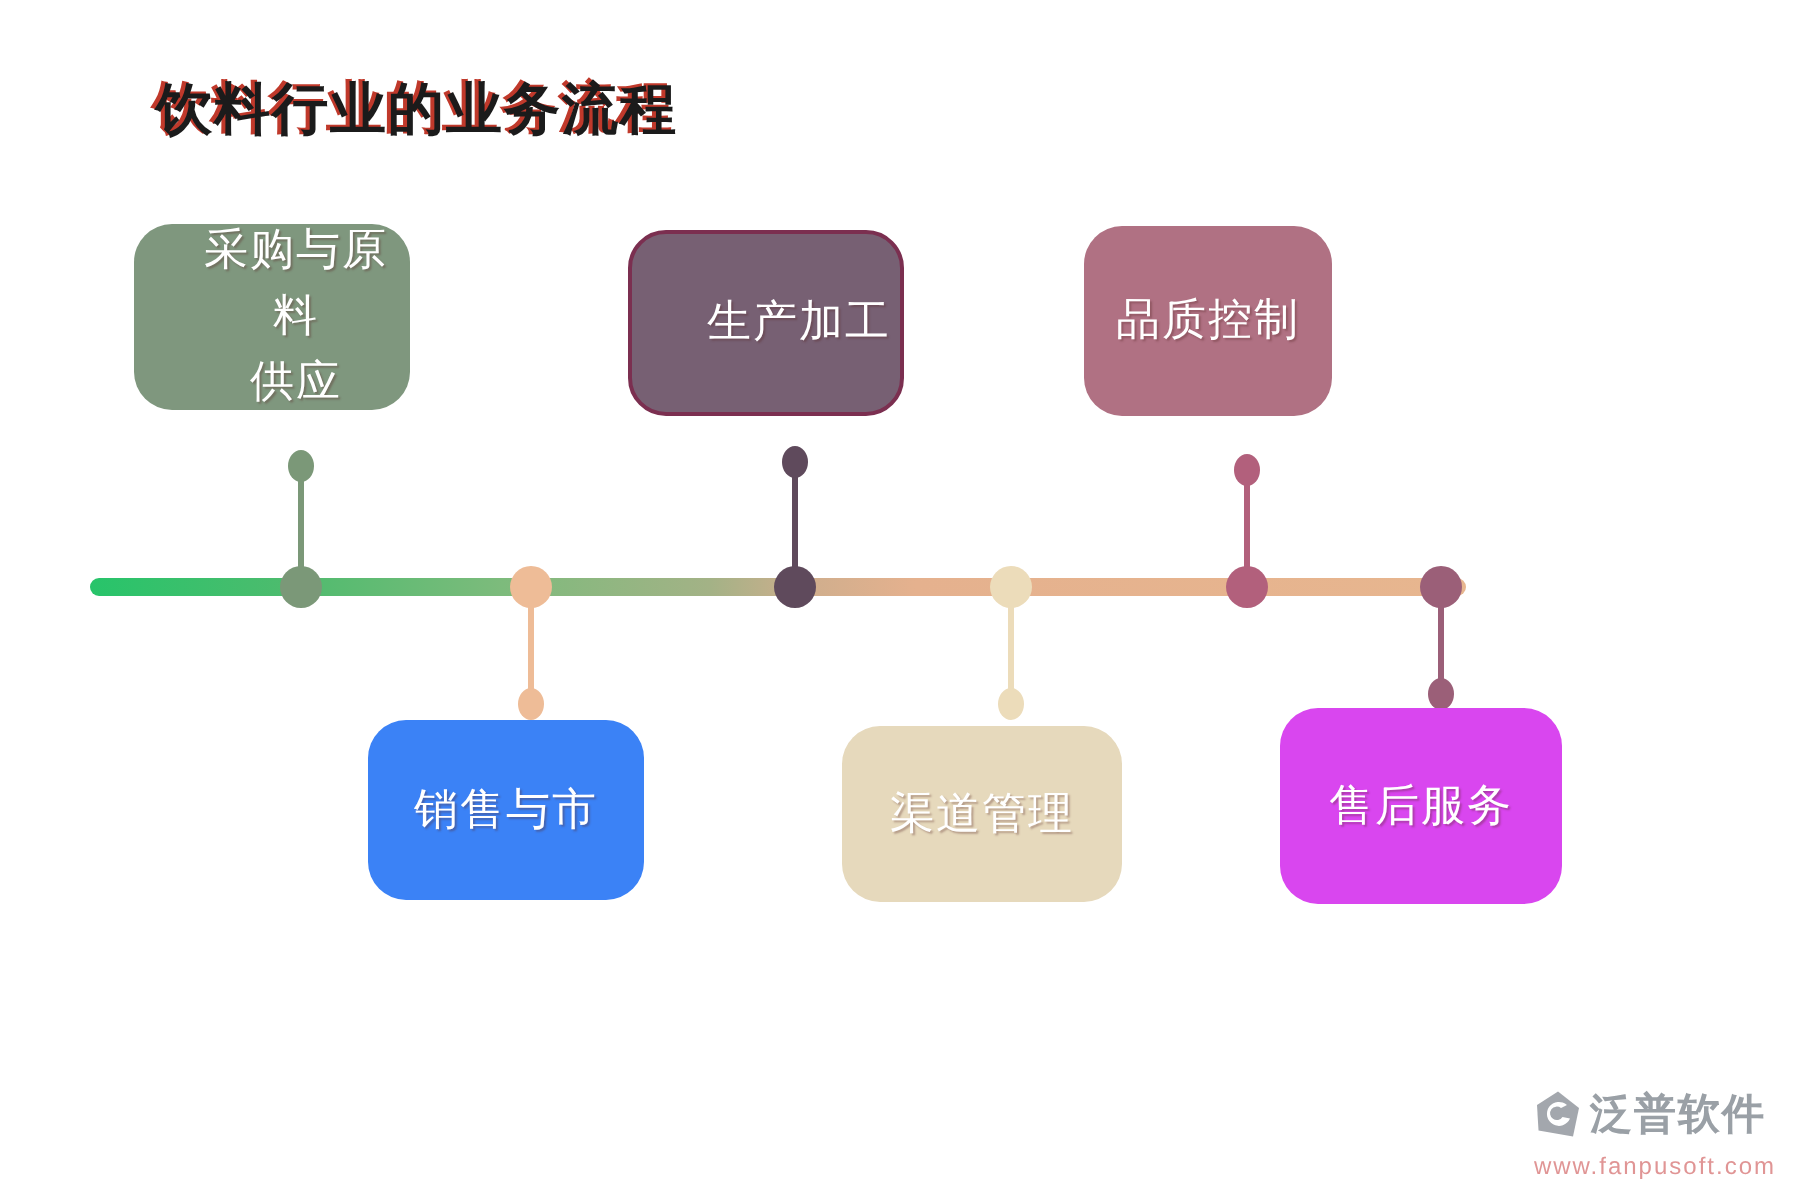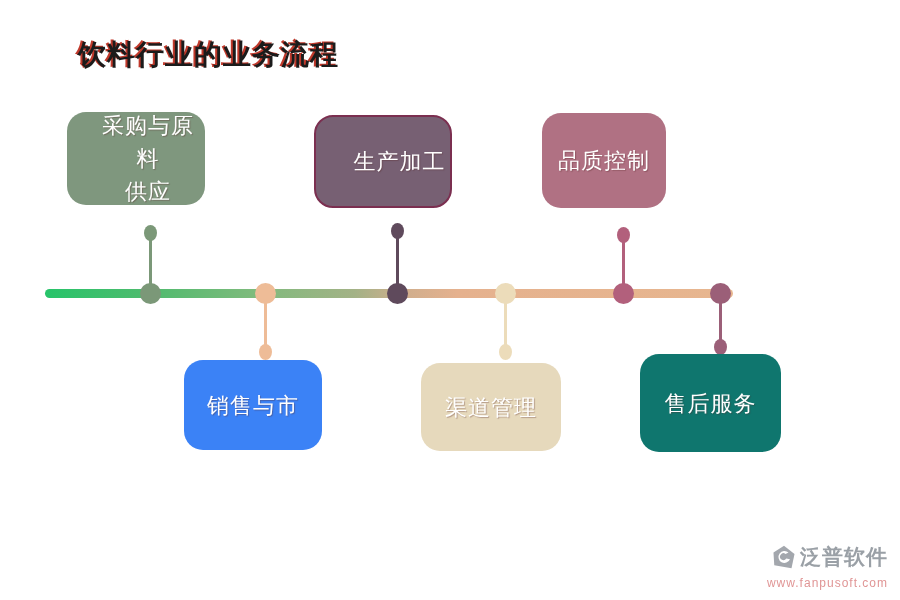--- a/index.html
+++ b/index.html
@@ -20,21 +20,21 @@
     font-size:22px;line-height:33px;letter-spacing:1px;
     text-shadow:1px 1px 1px rgba(90,40,40,0.35);
     box-sizing:border-box;text-align:center;
   }
   .stem{position:absolute;width:3px;}
   .dot{position:absolute;border-radius:50%;}
   .watermark{
     position:absolute;right:12px;bottom:10px;text-align:right;
     font-family:"Liberation Sans","DejaVu Sans",sans-serif;
   }
-  .wm-row{display:flex;align-items:center;justify-content:flex-end;gap:4px;}
+  .wm-row{display:flex;align-items:center;gap:4px;}
   .wm-name{font-size:21px;font-weight:bold;color:#9aa0a6;letter-spacing:1px;}
   .wm-url{font-size:12px;color:#e09595;letter-spacing:1px;margin-top:5px;}
   .wm-icon{width:24px;height:24px;display:inline-block;}
 </style>
 </head>
 <body>
 
 <div class="canvas">
 
   <div class="title" style="color: rgb(27, 27, 27); text-shadow: rgb(192, 57, 43) -2px -1px 0px;">饮料行业的业务流程</div>
@@ -68,21 +68,21 @@
       </div>
       <div class="stem" style="left: 503.5px; top: 293px; height: 59px; background: rgb(236, 220, 186);"></div>
       <div class="dot" style="width: 13px; height: 16px; left: 498.5px; top: 344px; background: rgb(236, 220, 186);"></div>
       <div class="dot" style="width: 21px; height: 21px; left: 494.5px; top: 282.5px; background: rgb(236, 220, 186);"></div>
       <div class="node-box" style="left: 421px; top: 363px; width: 140px; height: 88px; background: rgb(230, 217, 188); color: rgb(255, 255, 255);">
         <div class="node-line">渠道管理</div>
       </div>
       <div class="stem" style="left: 718.5px; top: 293px; height: 54px; background: rgb(155, 95, 120);"></div>
       <div class="dot" style="width: 13px; height: 16px; left: 713.5px; top: 339px; background: rgb(155, 95, 120);"></div>
       <div class="dot" style="width: 21px; height: 21px; left: 709.5px; top: 282.5px; background: rgb(155, 95, 120);"></div>
-      <div class="node-box" style="left: 640px; top: 354px; width: 141px; height: 98px; background: #0f766e; color: rgb(255, 255, 255);">
+      <div class="node-box" style="left: 640px; top: 354px; width: 141px; height: 98px; background: #d946ef; color: rgb(255, 255, 255);">
         <div class="node-line">售后服务</div>
       </div>
     </div>
 
   <div class="watermark">
     <div class="wm-row">
       <span class="wm-icon">
         <svg viewBox="0 0 32 32" width="24" height="24" aria-hidden="true">
           <path d="M16 1 L30 12 L26 31 L3 27 L2 10 Z" fill="#a3a7ad"></path>
           <path d="M22 10 a8 8 0 1 0 2 9 l-5 -1 a4.5 4.5 0 1 1 -1 -6 Z" fill="#ffffff"></path>

